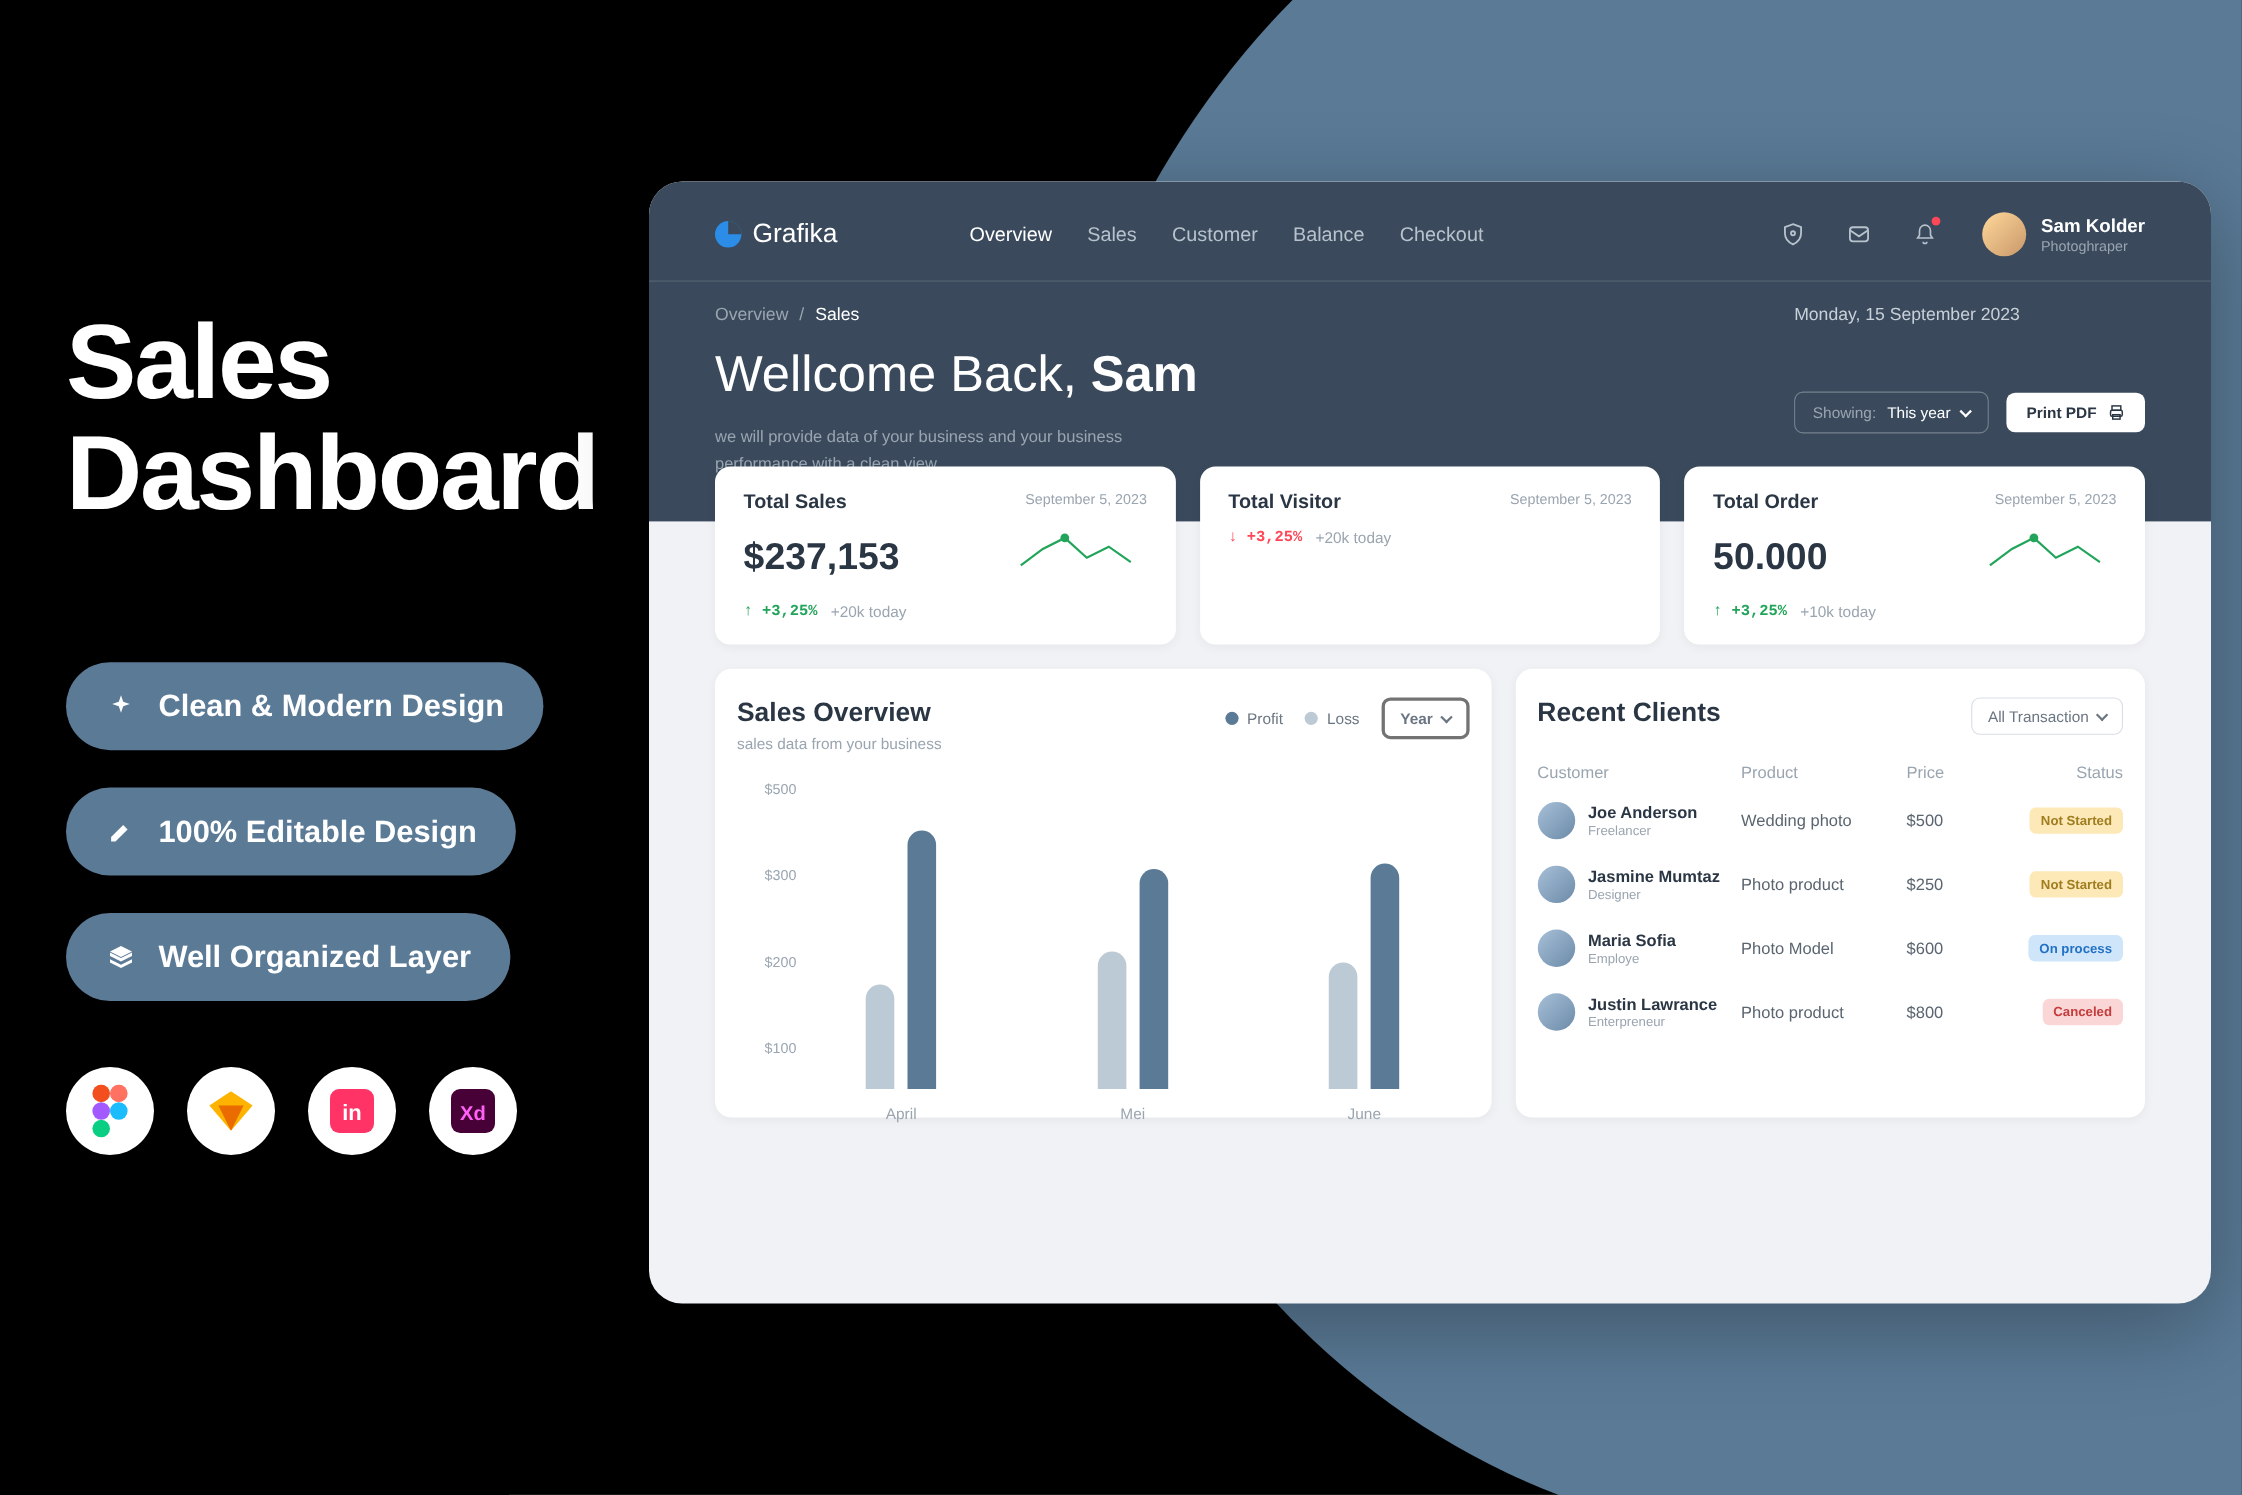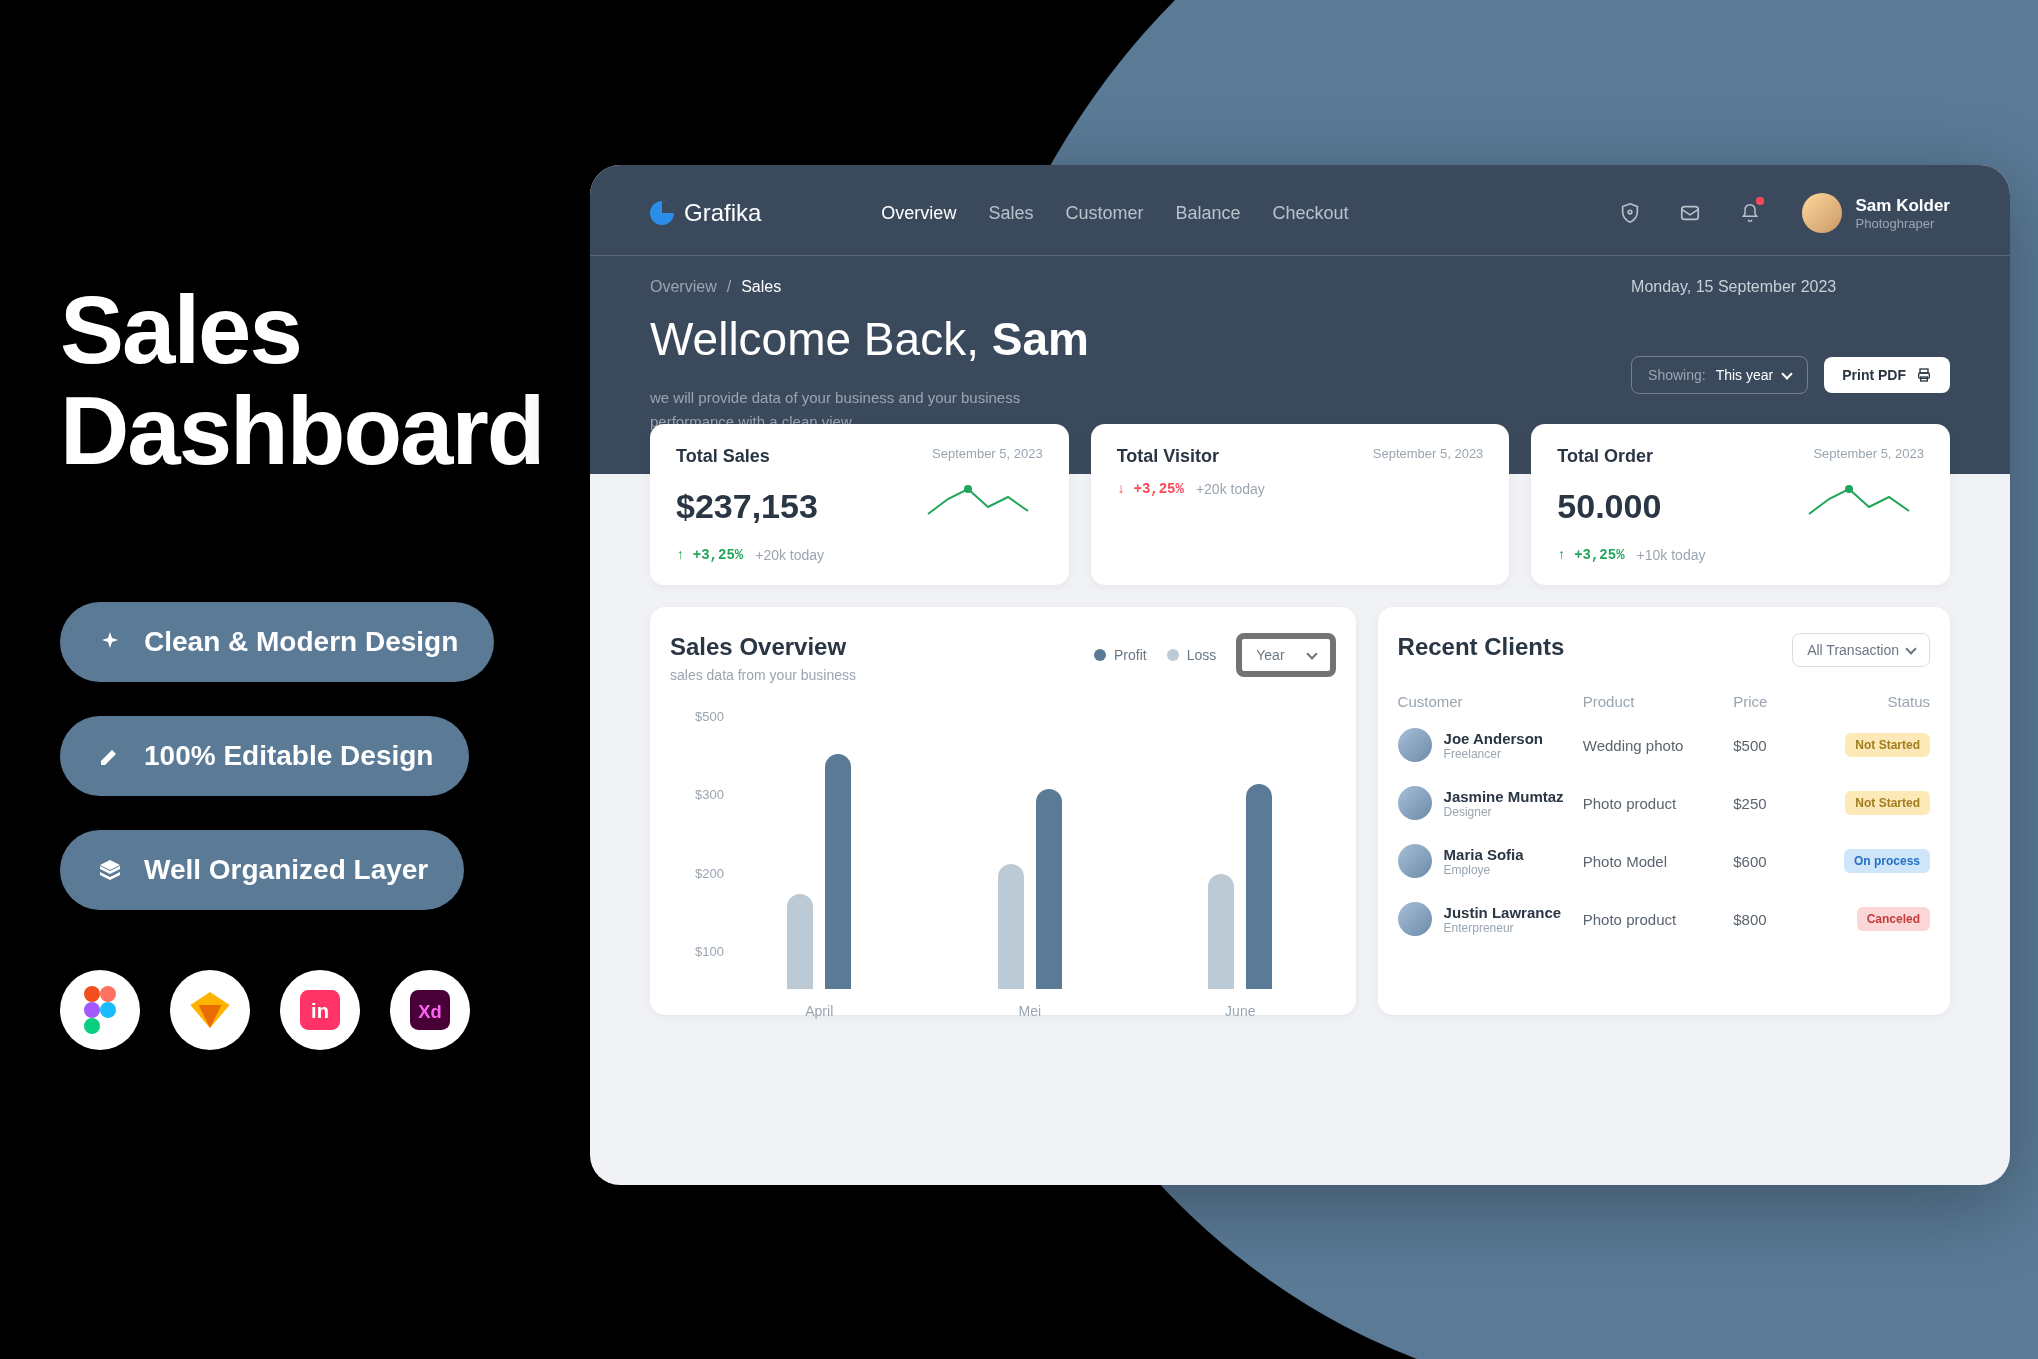--- a/index.html
+++ b/index.html
@@ -71,21 +71,21 @@
 .panel.chart { flex: 1.25; }
 .panel.clients { flex: 1; }
 .panel-head { display: flex; justify-content: space-between; align-items: flex-start; }
 .panel-title { font-size: 24px; font-weight: 700; color: #2a3644; }
 .panel-sub { font-size: 14px; color: #9aa5b0; margin-top: 6px; }
 .legend { display: flex; align-items: center; gap: 20px; }
 .legend-item { display: flex; align-items: center; gap: 8px; font-size: 14px; color: #6b7683; }
 .dot { width: 12px; height: 12px; border-radius: 50%; }
 .dot.profit { background: #5a7a96; }
 .dot.loss { background: #bccad6; }
-.period-sel { border: 6px solid #737373; border-radius: 8px; padding: 8px 14px; font-size: 14px; color: #6b7683; display: flex; align-items: center; gap: 23px; cursor: pointer; }
+.period-sel { border: 3px solid #737373; border-radius: 8px; padding: 8px 14px; font-size: 14px; color: #6b7683; display: flex; align-items: center; gap: 8px; cursor: pointer; font-weight: bold; }
 
 .chart-body { margin-top: 26px; display: flex; height: 280px; }
 .y-axis { display: flex; flex-direction: column; justify-content: space-between; padding-bottom: 30px; font-size: 13px; color: #9aa5b0; width: 54px; text-align: right; }
 .bars-area { flex: 1; display: flex; align-items: flex-end; padding: 0 20px; gap: 60px; position: relative; }
 .bar-group { flex: 1; display: flex; align-items: flex-end; justify-content: center; gap: 12px; position: relative; height: 250px; }
 .bar { width: 26px; border-radius: 13px 13px 0 0; }
 .bar.loss { background: #bccad6; }
 .bar.profit { background: #5a7a96; }
 .bar-label { position: absolute; bottom: -30px; font-size: 14px; color: #9aa5b0; }
 

